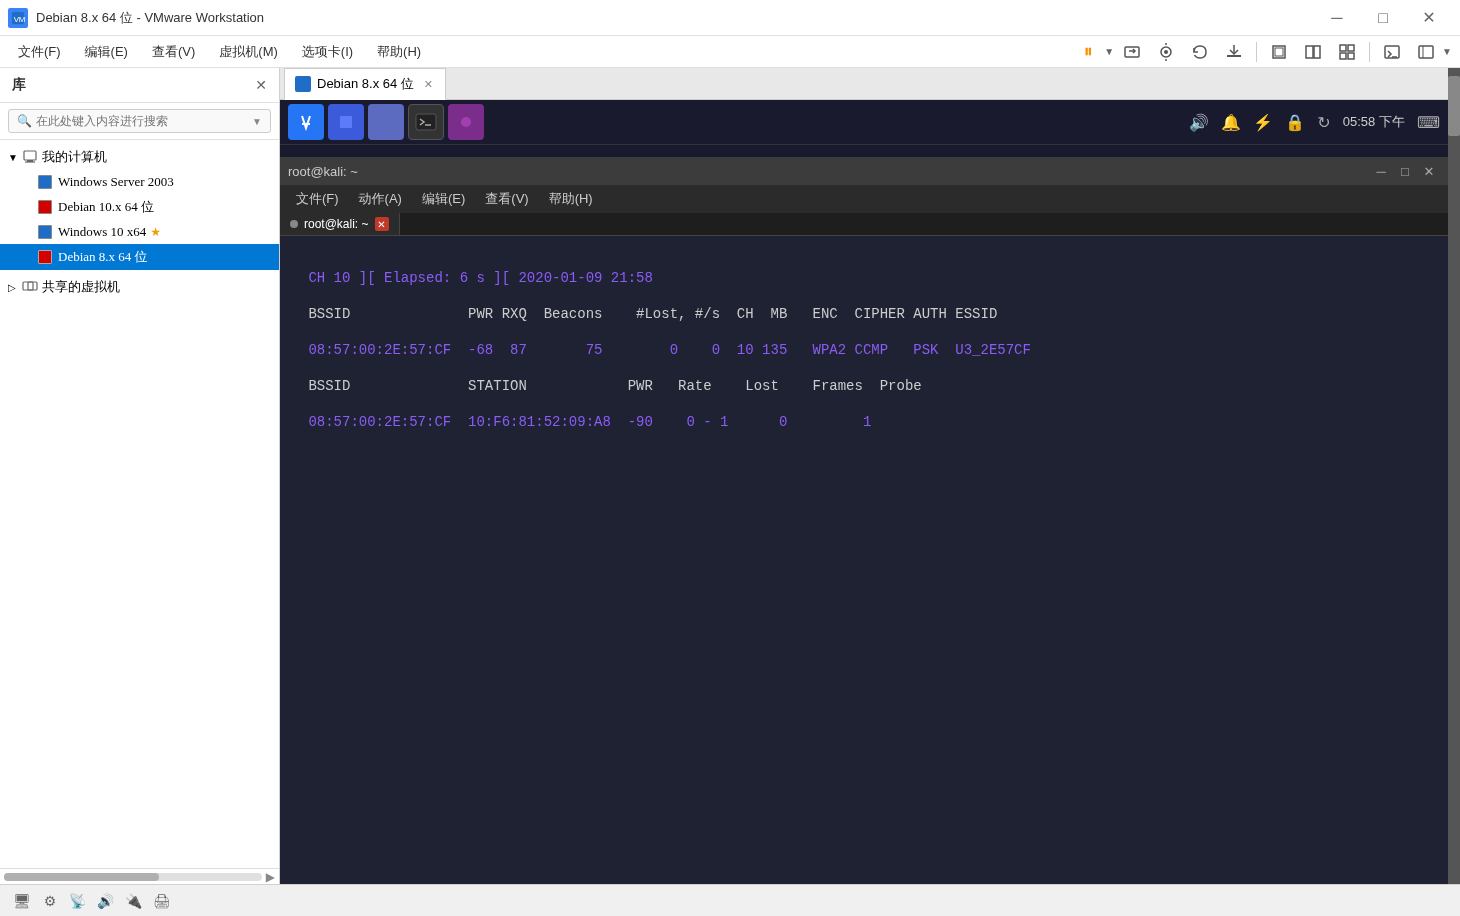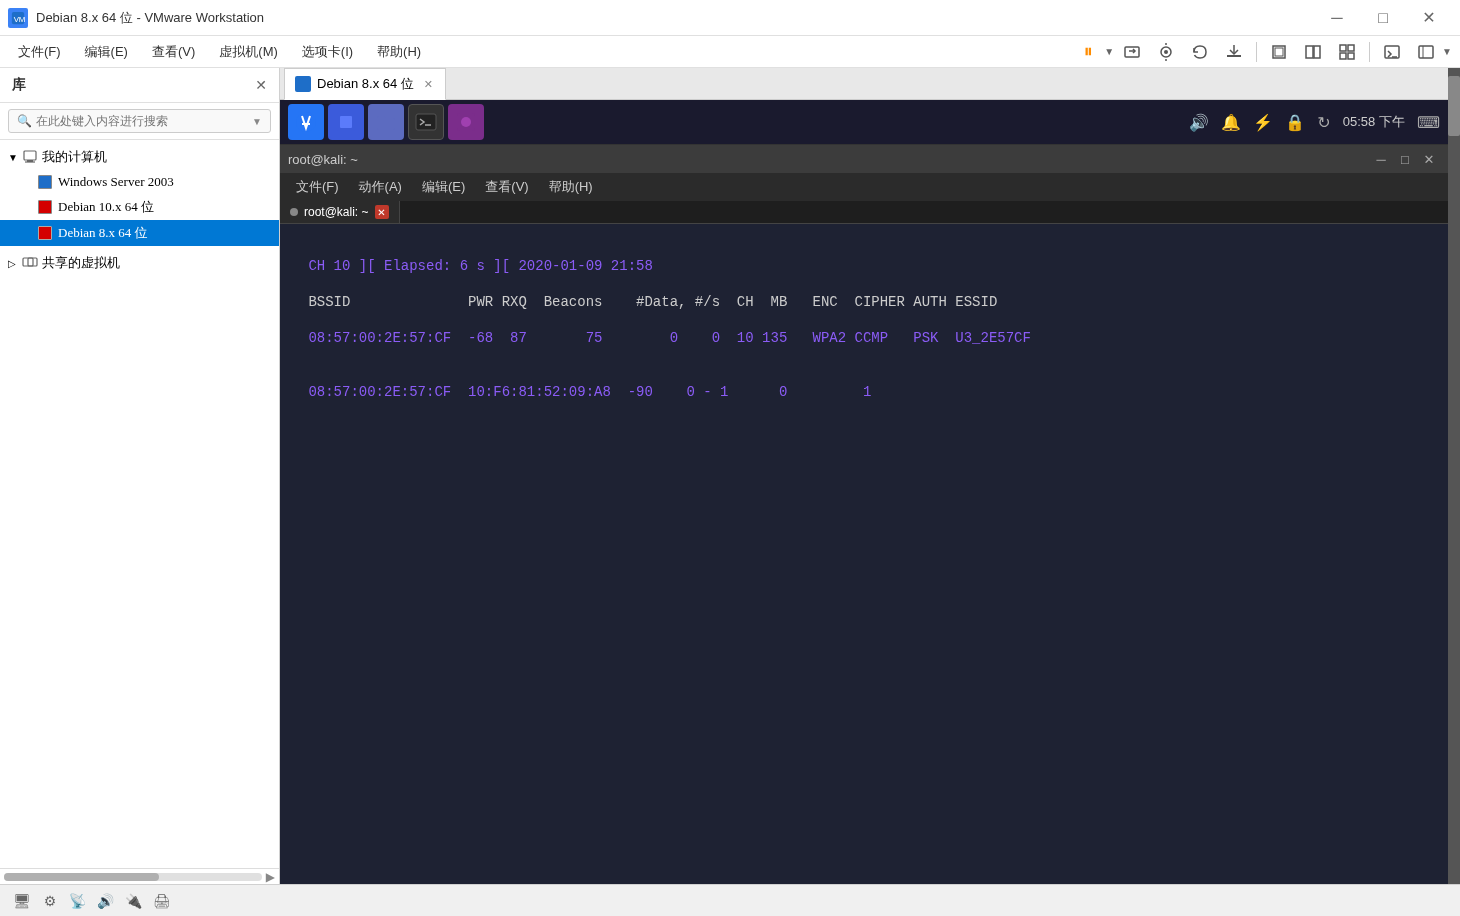--- a/index.html
+++ b/index.html
@@ -58,21 +58,21 @@
     .vm-tab-bar { display: flex; align-items: center; background: #e8e8e8; height: 32px; border-bottom: 1px solid #ccc; padding-left: 4px; }
     .vm-tab { display: flex; align-items: center; padding: 0 12px 0 10px; height: 32px; background: #f5f5f5; border: 1px solid #ccc; border-bottom: none; font-size: 13px; cursor: pointer; gap: 6px; }
     .vm-tab.active { background: #ffffff; border-bottom: 1px solid #ffffff; margin-bottom: -1px; }
     .vm-tab-icon { width: 16px; height: 16px; background: #1e6ec8; border-radius: 2px; }
     .vm-tab-close { font-size: 11px; color: #888; cursor: pointer; margin-left: 4px; }
 
     
     .vm-screen { flex: 1; display: flex; flex-direction: column; background: #1a1a2e; }
 
     
-    .terminal-window { flex: 1; display: flex; flex-direction: column; }
+    .terminal-window { flex: 1; display: flex; flex-direction: column; margin-top: 12px; }
     .terminal-title-bar {
       display: flex; align-items: center; justify-content: space-between;
       background: #3c3c3c; padding: 0 8px; height: 28px;
     }
     .terminal-title { color: #cccccc; font-size: 13px; }
     .terminal-title-controls { display: flex; gap: 2px; }
     .terminal-title-btn { width: 22px; height: 20px; background: transparent; border: none; cursor: pointer; color: #aaa; font-size: 13px; display: flex; align-items: center; justify-content: center; }
 
     
     .terminal-menu { display: flex; align-items: center; background: #2b2b2b; height: 28px; padding: 0 8px; gap: 4px; }
@@ -251,20 +251,27 @@
         <span style="width:14px;flex-shrink:0"></span>
         <span class="vm-list-icon win"></span>
         <span class="label">Windows Server 2003</span>
       </div>
       <div class="tree-item">
         <span style="width:16px;flex-shrink:0"></span>
         <span style="width:14px;flex-shrink:0"></span>
         <span class="vm-list-icon debian"></span>
         <span class="label">Debian 10.x 64 位</span>
       </div>
+      <div class="tree-item">
+        <span style="width:16px;flex-shrink:0"></span>
+        <span style="width:14px;flex-shrink:0"></span>
+        <span class="vm-list-icon win"></span>
+        <span class="label">Windows 10 x64</span>
+        <span class="star">★</span>
+      </div>
       <div class="tree-item selected">
         <span style="width:16px;flex-shrink:0"></span>
         <span style="width:14px;flex-shrink:0"></span>
         <span class="vm-list-icon debian" style="border-color:#aaa;"></span>
         <span class="label">Debian 8.x 64 位</span>
       </div>
 
       <div class="tree-item" style="margin-top:4px;">
         <span class="arrow">▷</span>
         <svg width="16" height="16" viewBox="0 0 16 16" style="margin-right:4px;flex-shrink:0">
@@ -364,24 +371,25 @@
             <div class="terminal-tab-dot"></div>
             <span>root@kali: ~</span>
             <div class="terminal-tab-close-x">✕</div>
           </div>
         </div>
 
         <div class="terminal-content">
           <div class="term-line term-header">&nbsp;</div>
           <div class="term-line term-header"> CH 10 ][ Elapsed: 6 s ][ 2020-01-09 21:58</div>
           <div class="term-line">&nbsp;</div>
-          <div class="term-line term-table-header"> BSSID              PWR RXQ  Beacons    #Data, #/s  CH  MB   ENC  CIPHER AUTH ESSID</div>
+          <div class="term-line term-table-header"> BSSID              PWR RXQ  Beacons    #Lost, #/s  CH  MB   ENC  CIPHER AUTH ESSID</div>
           <div class="term-line">&nbsp;</div>
           <div class="term-line term-data"> 08:57:00:2E:57:CF  -68  87       75        0    0  10 135   WPA2 CCMP   PSK  U3_2E57CF</div>
           <div class="term-line">&nbsp;</div>
+          <div class="term-line term-table-header"> BSSID              STATION            PWR   Rate    Lost    Frames  Probe</div>
           <div class="term-line">&nbsp;</div>
           <div class="term-line term-data"> 08:57:00:2E:57:CF  10:F6:81:52:09:A8  -90    0 - 1      0         1</div>
         </div>
       </div>
     </div>
   </div>
 
   <div style="width:12px;background:#555;display:flex;flex-direction:column;">
     <div style="width:100%;height:60px;background:#888;border-radius:2px;margin-top:8px;"></div>
   </div>

